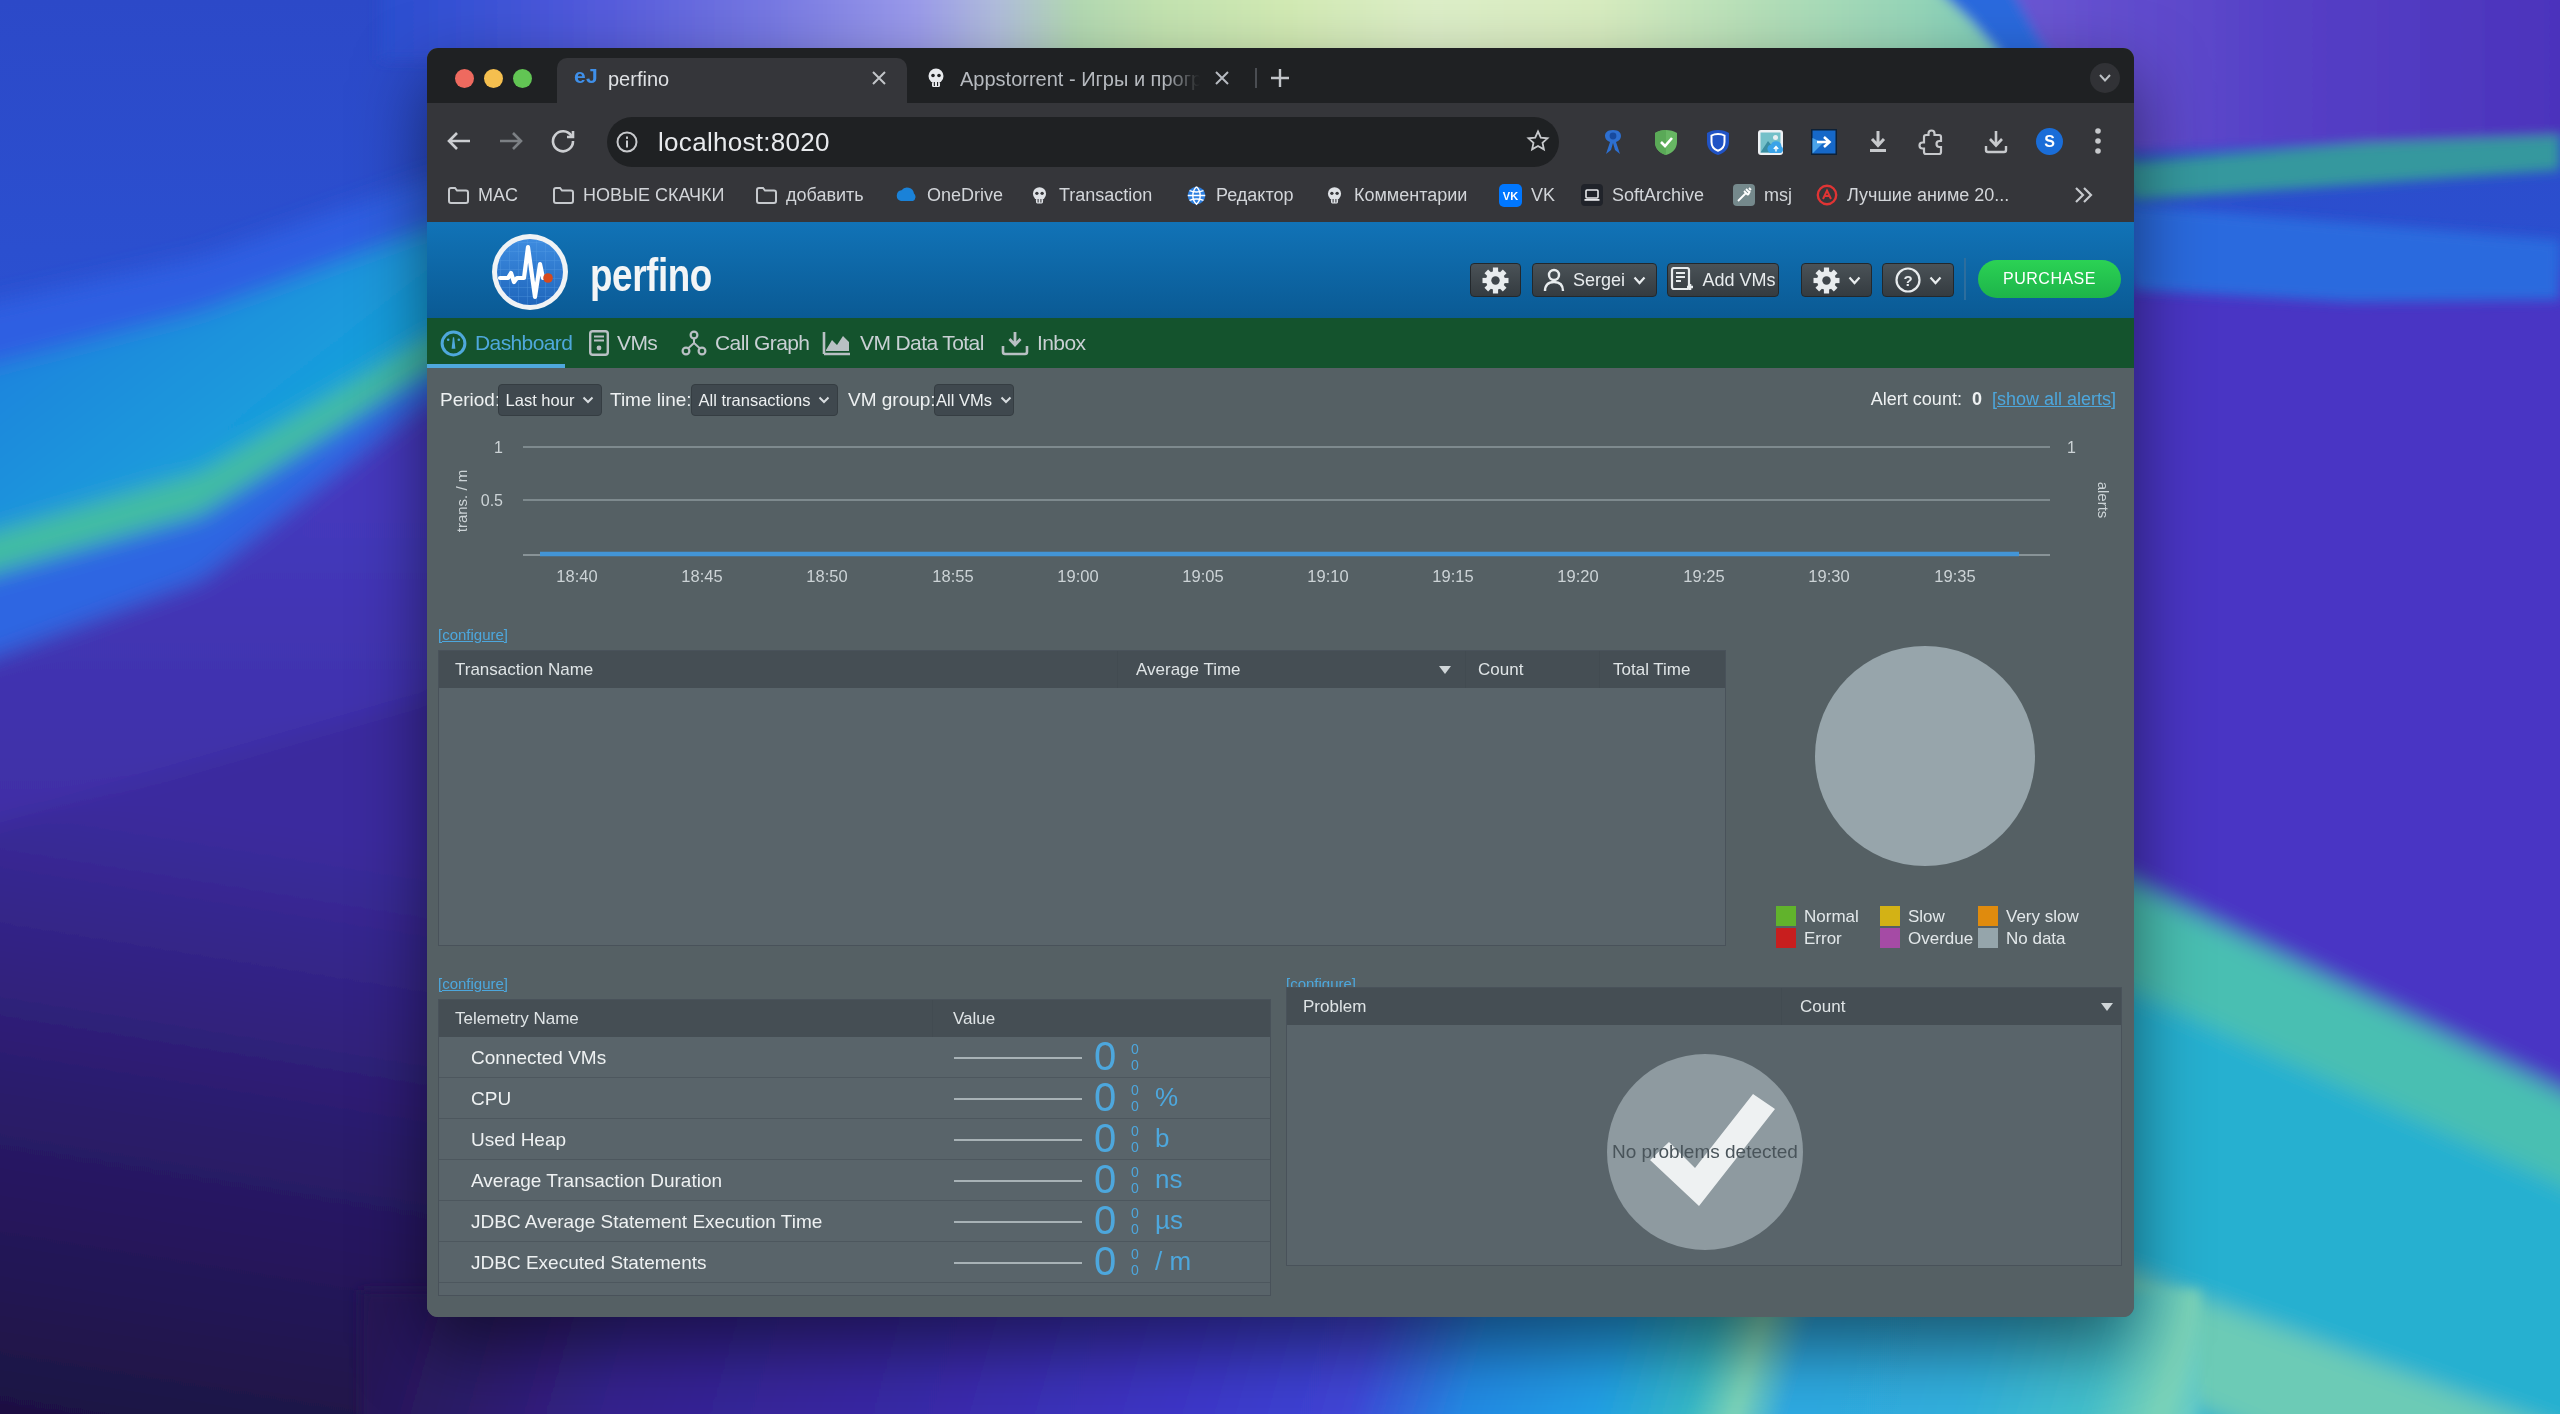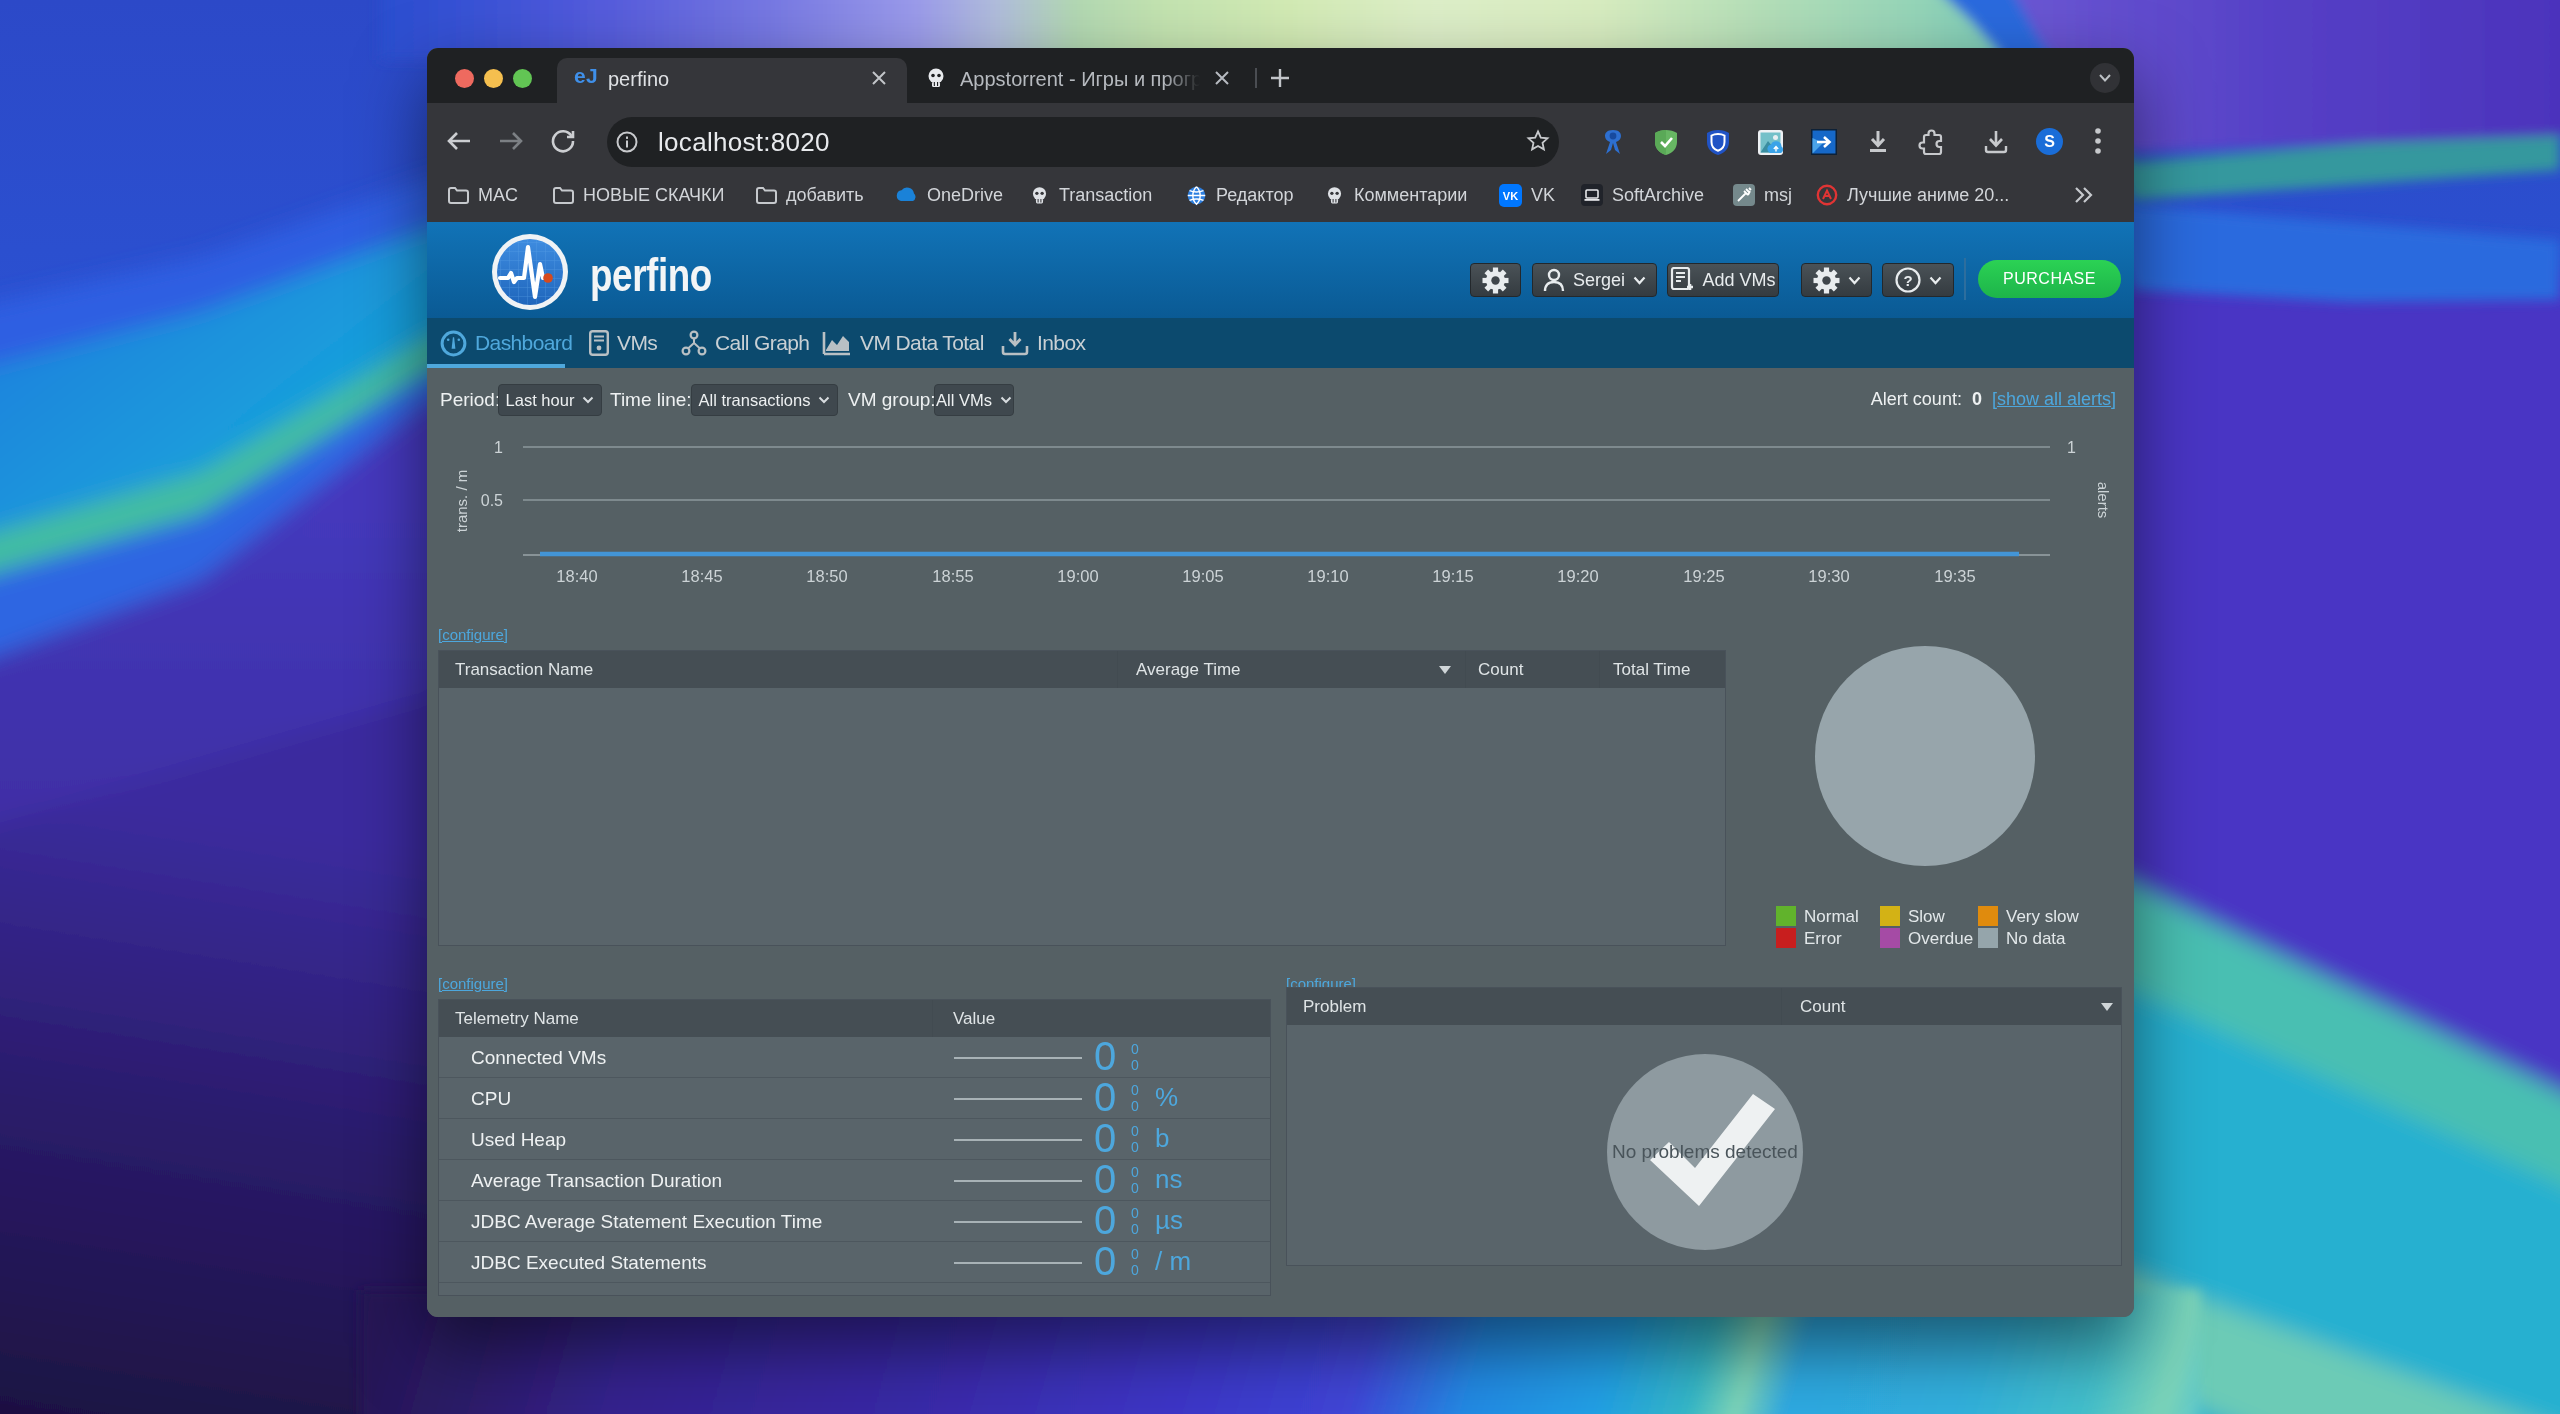--- a/index.html
+++ b/index.html
@@ -31,21 +31,21 @@
 .bm { position:absolute; top:13px; height:28px; display:flex; align-items:center; gap:9px; color:#d2d5d9; font-size:18px; white-space:nowrap; }
 
 
 .apphead { position:absolute; left:0; top:174px; width:100%; height:96px; background:linear-gradient(#1173b7,#0a5a94); }
 .brand { position:absolute; left:163px; top:26px; font-size:46px; font-weight:bold; color:#f3f5f6; letter-spacing:-.5px; transform:scaleX(0.8); transform-origin:0 50%; }
 .hbtn { position:absolute; top:41px; height:34px; border-radius:4px; background:linear-gradient(#4a5257,#343b40); border:1px solid #23282c; color:#e8ecee; font-size:18px; display:flex; align-items:center; justify-content:center; gap:8px; }
 .purchase { position:absolute; left:1551px; top:38px; width:143px; height:38px; border-radius:19px; background:linear-gradient(#2bd254,#1db44a); color:#fff; font-size:16px; text-align:center; line-height:38px; letter-spacing:.5px; }
 .hsep { position:absolute; left:1537px; top:36px; width:2px; height:42px; background:#2d6e9e; }
 
 
-.navbar { position:absolute; left:0; top:270px; width:100%; height:50px; background:#0c4a6e; }
+.navbar { position:absolute; left:0; top:270px; width:100%; height:50px; background:#14532d; }
 .nitem { position:absolute; top:0; height:50px; display:flex; align-items:center; gap:8px; color:#c9d0d4; font-size:21px; letter-spacing:-0.6px; }
 .nitem.act { color:#4fa8dc; }
 .underline { position:absolute; left:0; top:46px; width:138px; height:4px; background:#4fa8dc; }
 
 
 .content { position:absolute; left:0; top:320px; width:100%; height:949px; background:#556064; }
 .flabel { position:absolute; top:21px; font-size:19px; color:#eef1f2; }
 .fbtn { position:absolute; top:16px; height:32px; border-radius:4px; background:#3f484e; border:1px solid #353d42; color:#edf0f1; font-size:16.5px; display:flex; align-items:center; justify-content:center; gap:8px; }
 .alertrow { position:absolute; right:18px; top:21px; font-size:18px; color:#eef1f2; }
 .alertrow a { color:#4da7dd; }

